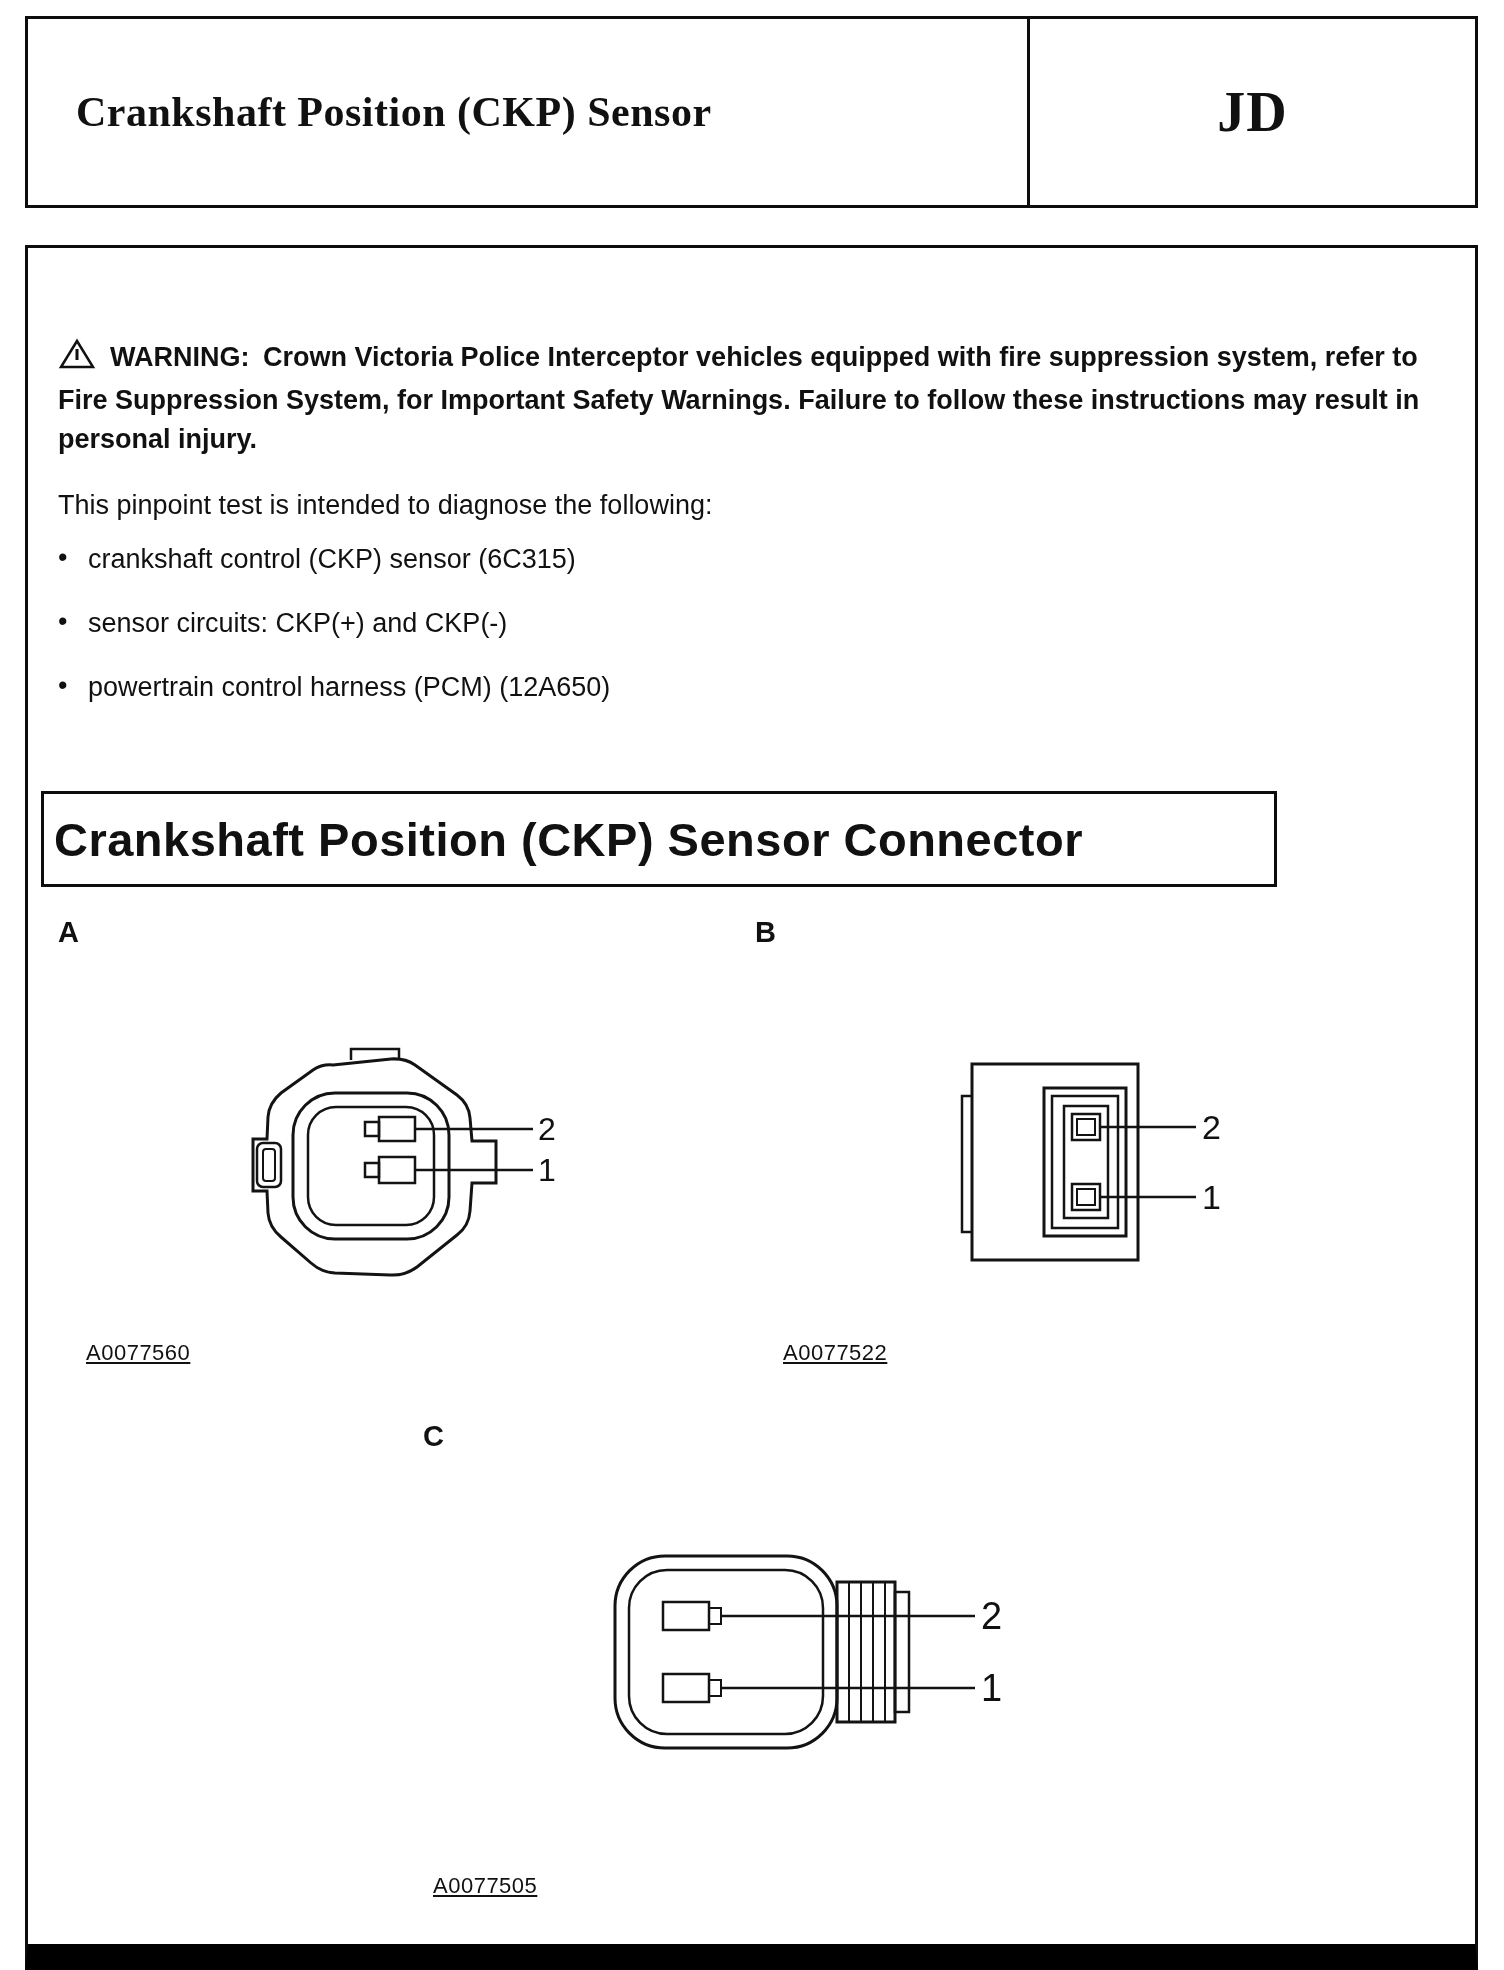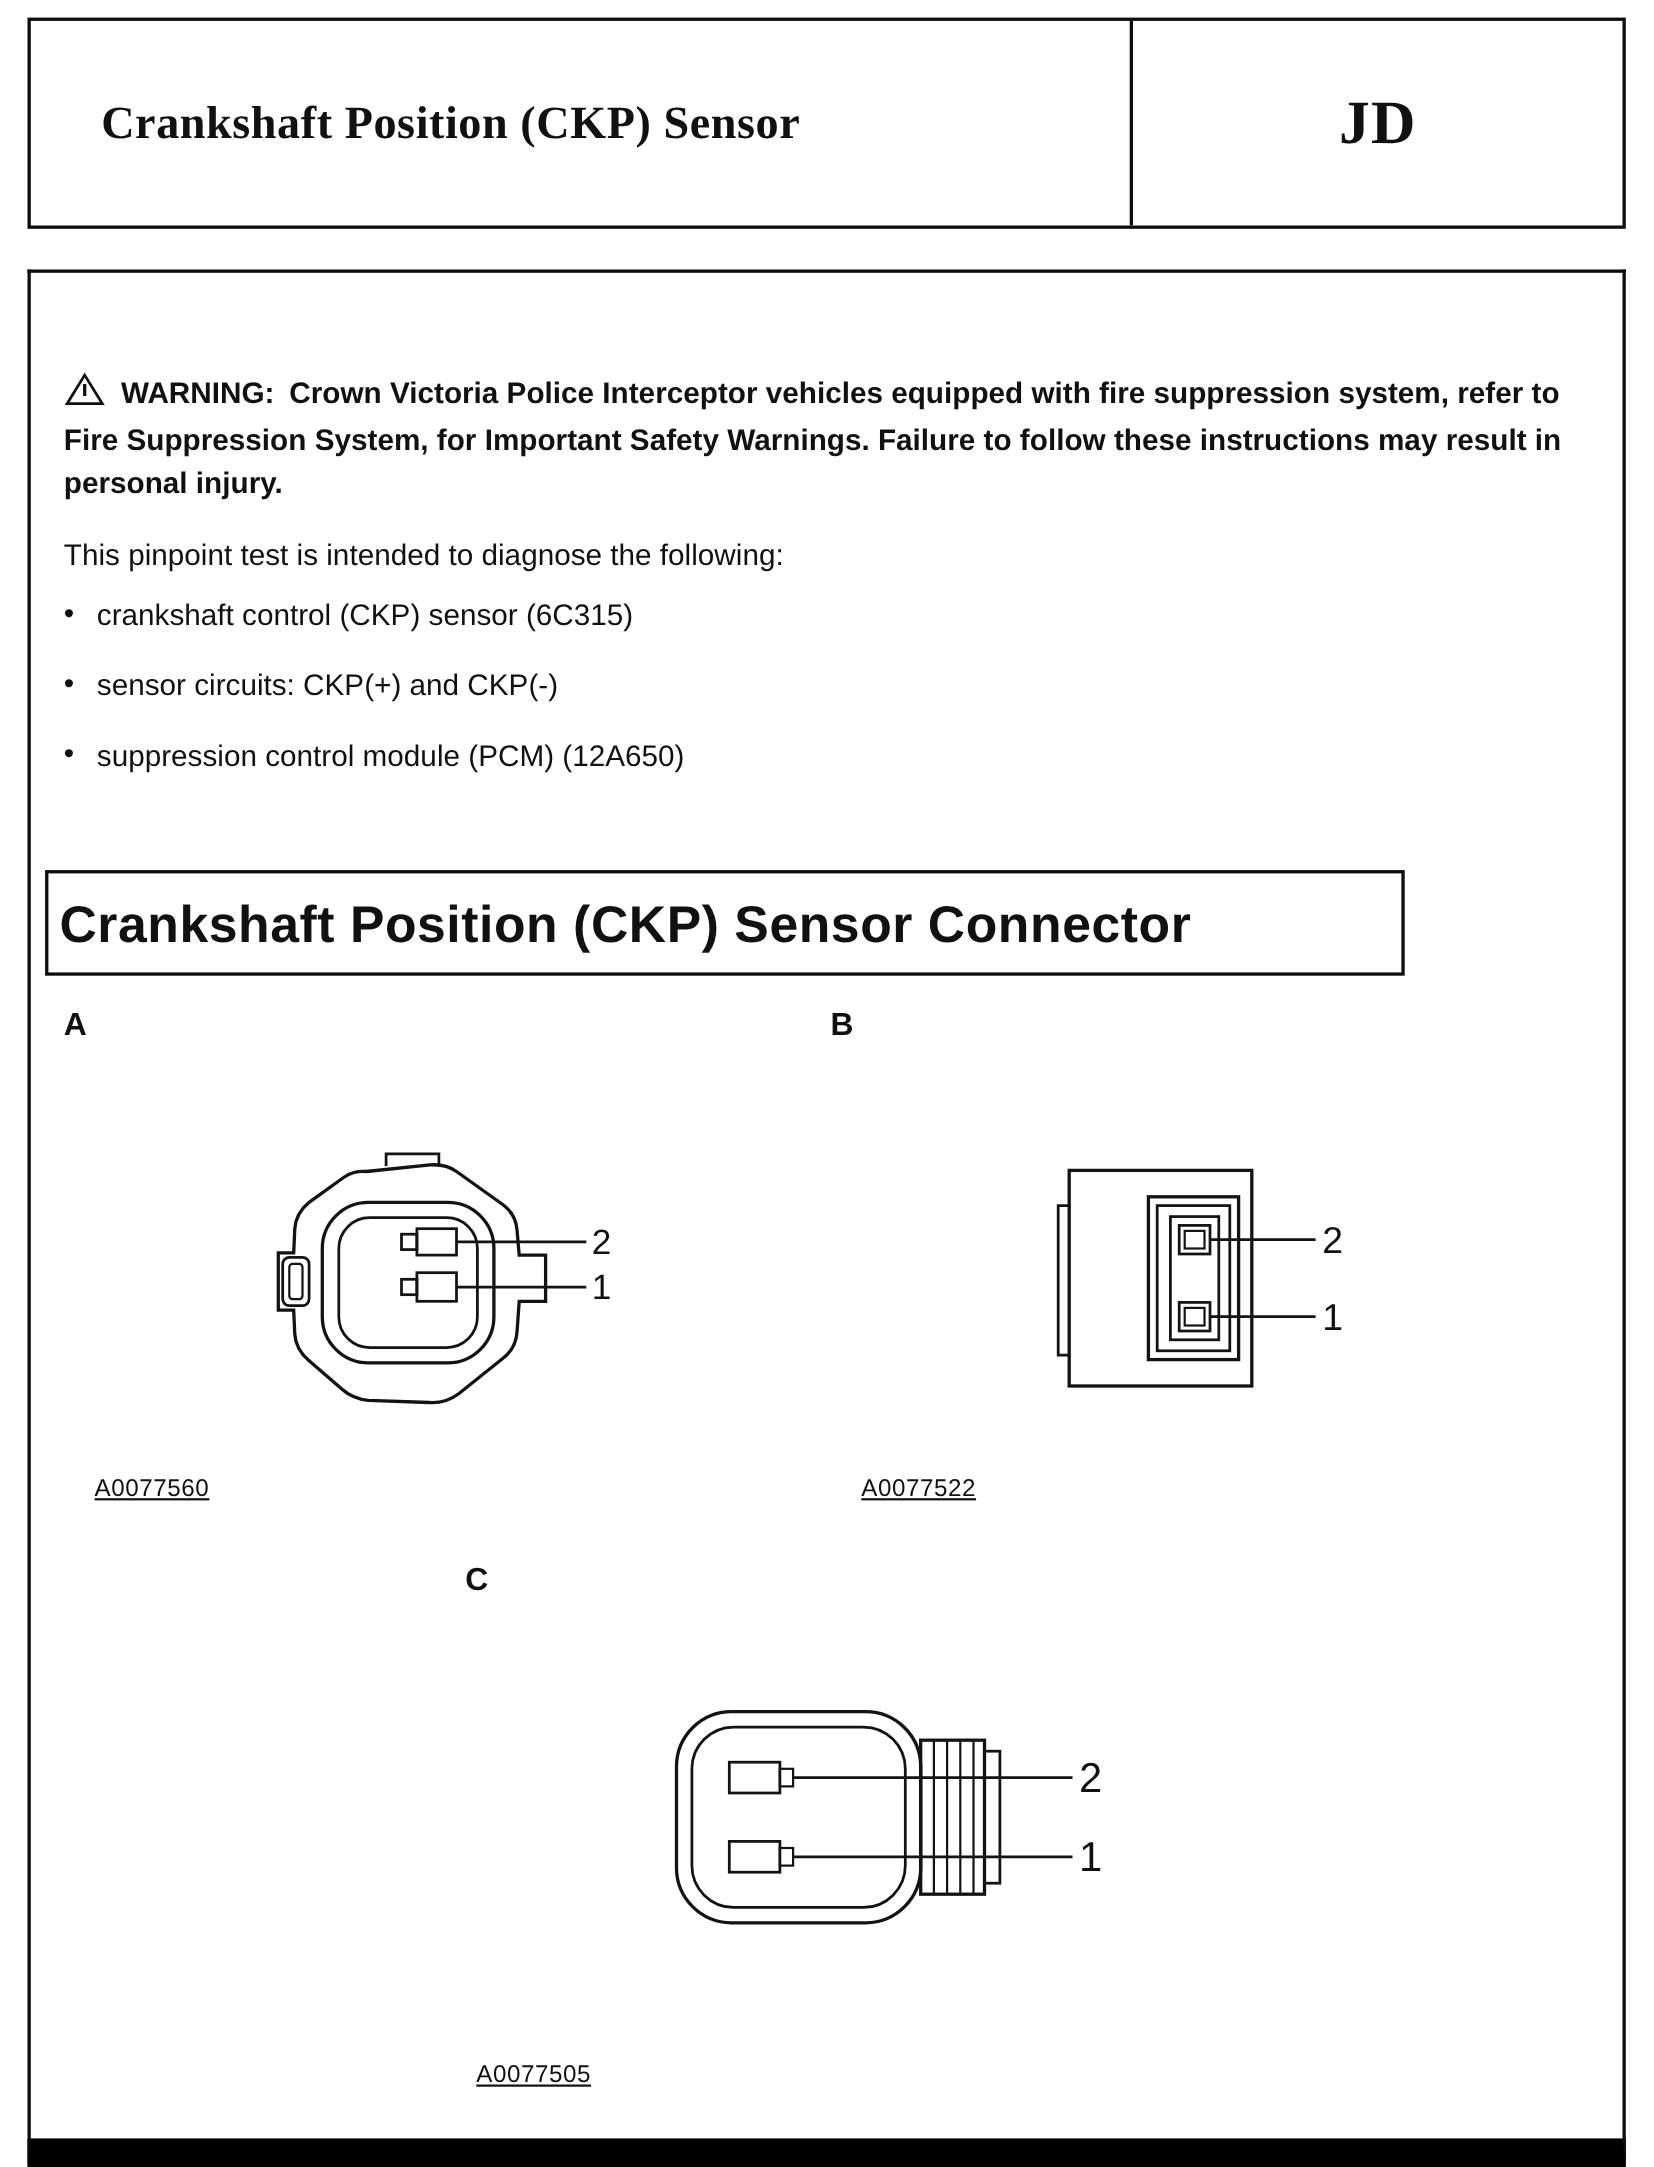--- a/index.html
+++ b/index.html
@@ -10,21 +10,21 @@
     font-family:"Liberation Sans","DejaVu Sans",sans-serif;
     overflow:hidden;
   }
 
   
   .header-box {
     position:absolute; left:25px; top:16px; width:1453px; height:192px;
     border:3px solid #0d0d0d; display:flex;
   }
   .header-title-cell {
-    flex:1; display:flex; align-items:center; padding-left:64px;
+    flex:1; display:flex; align-items:center; padding-left:48px;
   }
   .header-title-cell h1 {
     font-family:"Liberation Serif","DejaVu Serif",serif;
     font-weight:bold; font-size:42px; letter-spacing:0.5px;
   }
   .header-code-cell {
     width:448px; border-left:3px solid #0d0d0d;
     display:flex; align-items:center; justify-content:center;
   }
   .header-code-cell .code {
@@ -121,21 +121,21 @@
         </svg>
       </span><span class="warn-label">WARNING:</span>
       <span>Crown Victoria Police Interceptor vehicles equipped with fire suppression system, refer to Fire Suppression System,  for Important Safety Warnings. Failure to follow these instructions may result in personal injury.</span>
     </p>
 
     <p class="intro">This pinpoint test is intended to diagnose the following:</p>
 
     <ul class="bullets">
       <li><span>crankshaft control (CKP) sensor (6C315)</span></li>
       <li><span>sensor circuits: CKP(+) and CKP(-)</span></li>
-      <li><span>suppression control module (PCM) (12A650)</span></li>
+      <li><span>powertrain control harness (PCM) (12A650)</span></li>
     </ul>
 
     <div class="section-box">
       <h2>Crankshaft Position (CKP) Sensor Connector</h2>
     </div>
 
     <div class="fig-label label-a">A</div>
     <div class="fig-label label-b">B</div>
     <div class="fig-label label-c">C</div>
 

